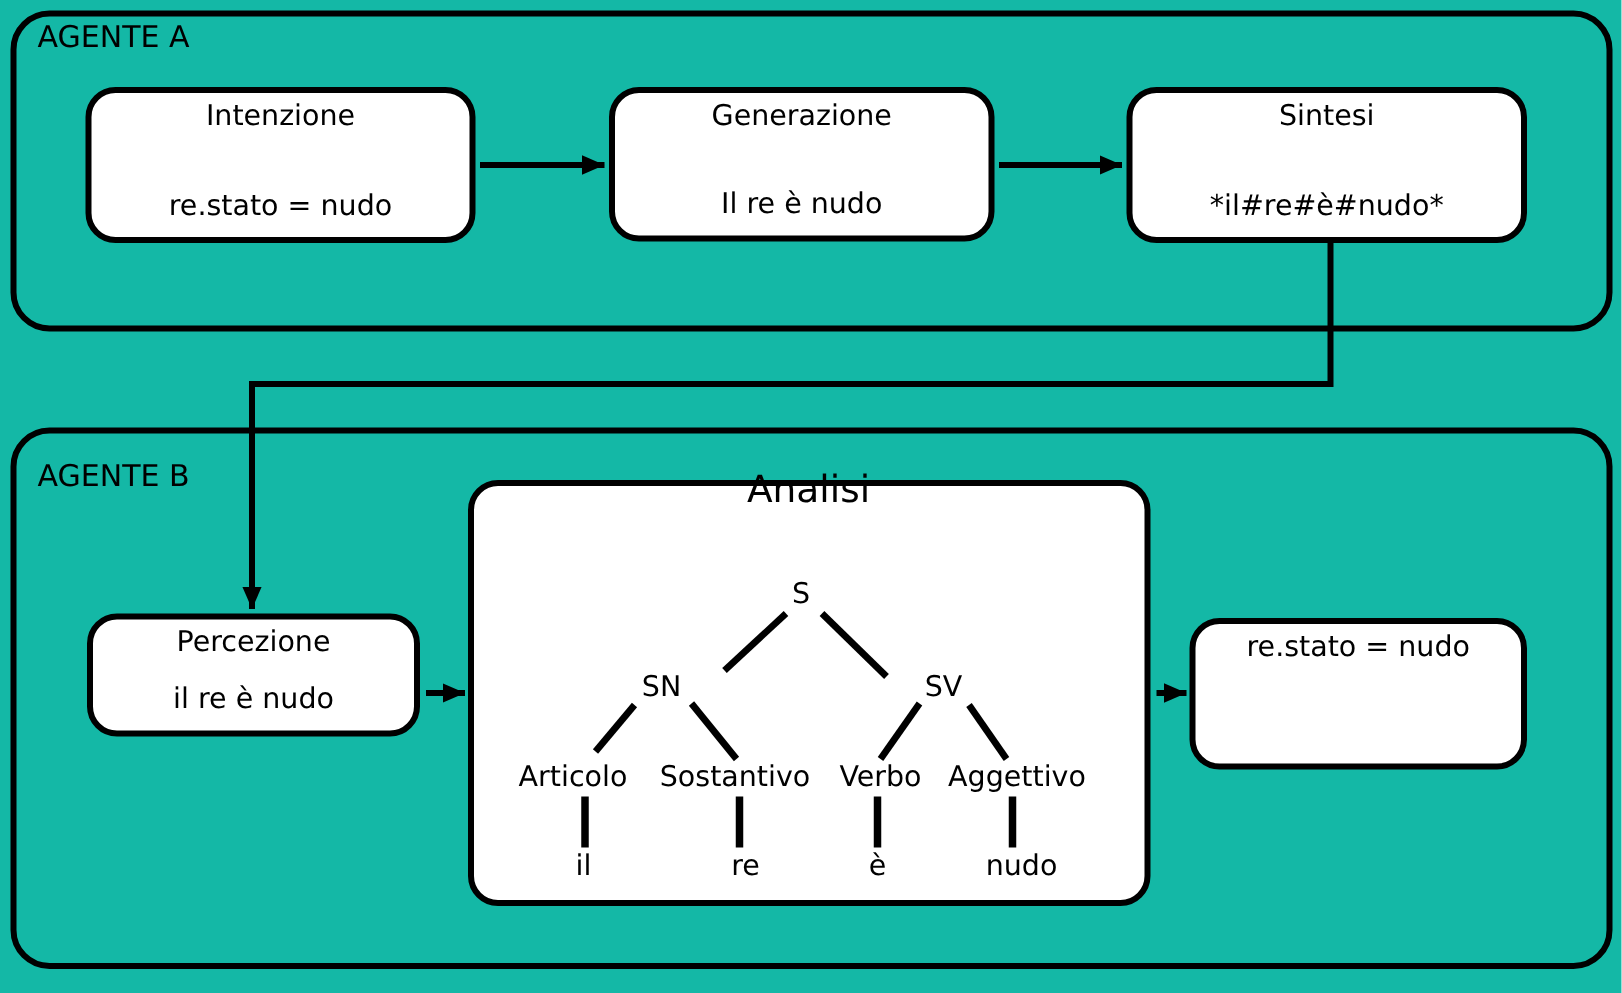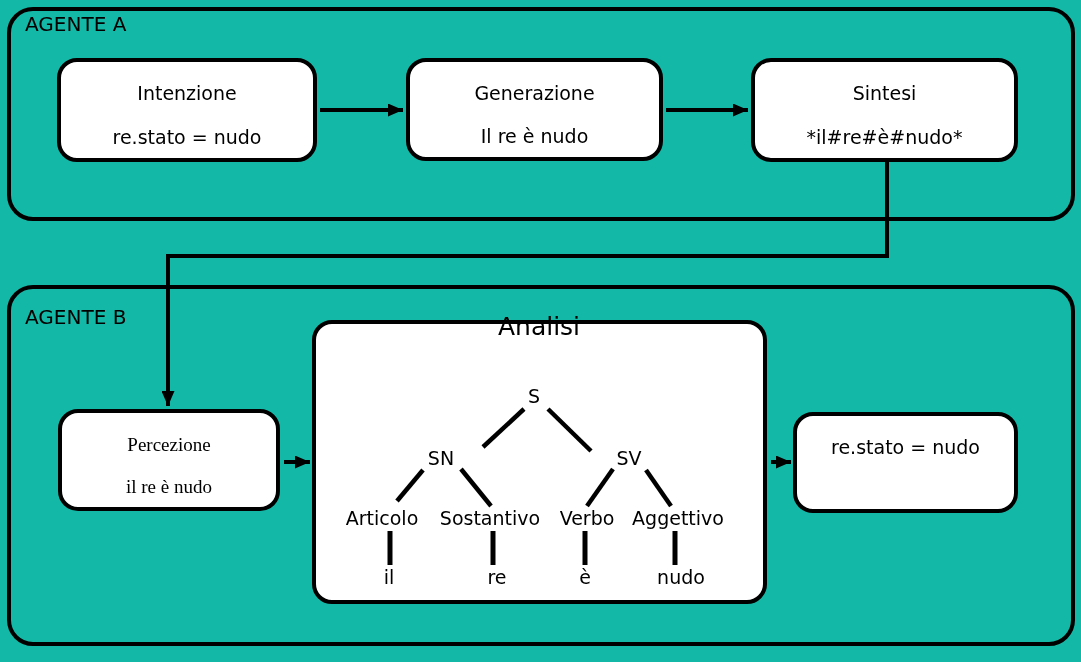--- a/index.html
+++ b/index.html
@@ -28,21 +28,21 @@
   .node {
     position: absolute;
     border: 4px solid #000000;
     border-radius: 20px;
     box-sizing: border-box;
     background: #ffffff;
     display: flex;
     flex-direction: column;
     justify-content: space-between;
     align-items: center;
-    padding: 20px 4px 9px 4px;
+    padding: 4px 4px 9px 4px;
   }
   .node-title, .node-value {
     font-size: 19px;
     line-height: 23px;
     white-space: nowrap;
     text-align: center;
   }
   .analysis-box {
     position: absolute;
     border: 4px solid #000000;
@@ -90,21 +90,21 @@
   </div>
 
   <div class="node" style="left:751px; top:58px; width:267px; height:104px;">
     <div class="node-title">Sintesi</div>
     <div class="node-value">*il#re#è#nudo*</div>
   </div>
 
   <div class="frame" style="left:7px; top:285px; width:1068px; height:361px;"></div>
   <div class="frame-label" style="left:25px; top:306px;">AGENTE B</div>
 
-  <div class="node" style="left:58px; top:409px; width:222px; height:102px;font-family:Liberation Serif, serif;">
+  <div class="node" style="left:58px; top:409px; width:222px; height:82px;">
     <div class="node-title">Percezione</div>
     <div class="node-value">il re è nudo</div>
   </div>
 
   <div class="analysis-box" style="left:312px; top:320px; width:455px; height:284px;"></div>
   <div class="analysis-title">Analisi</div>
 
   <div class="node" style="left:793px; top:412px; width:225px; height:101px;">
     <div class="node-value">re.stato = nudo</div>
   </div>

